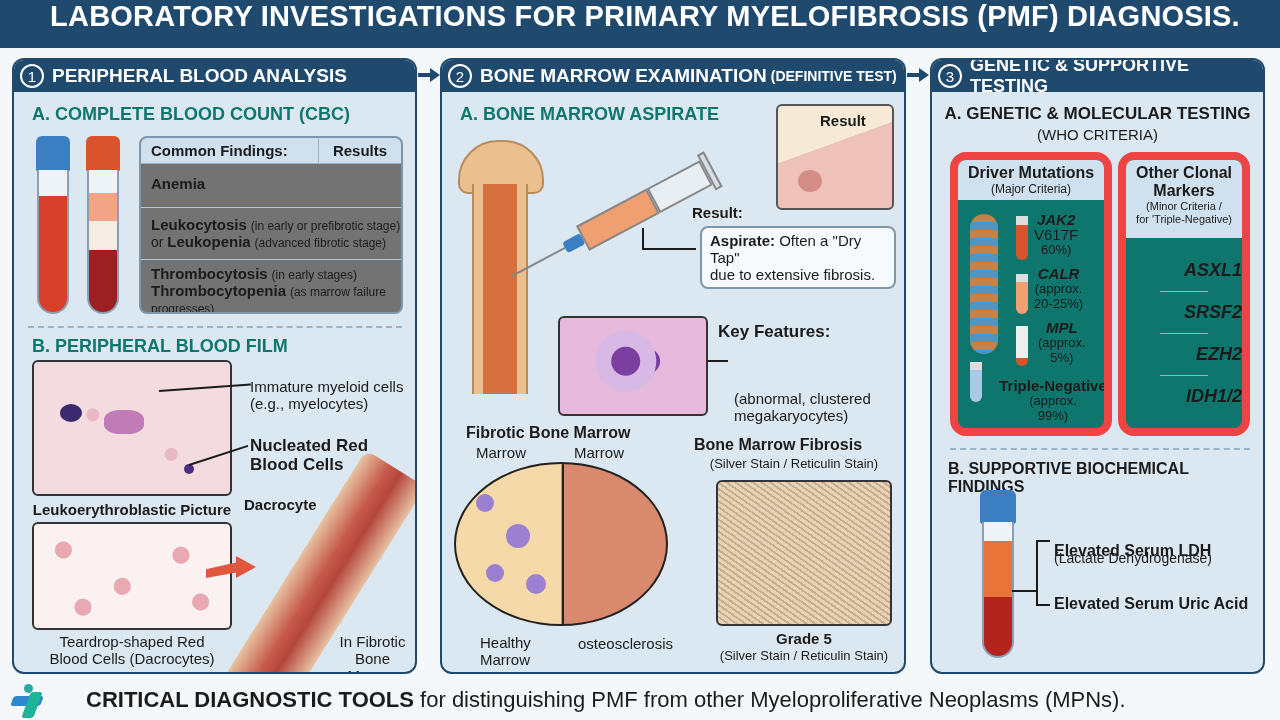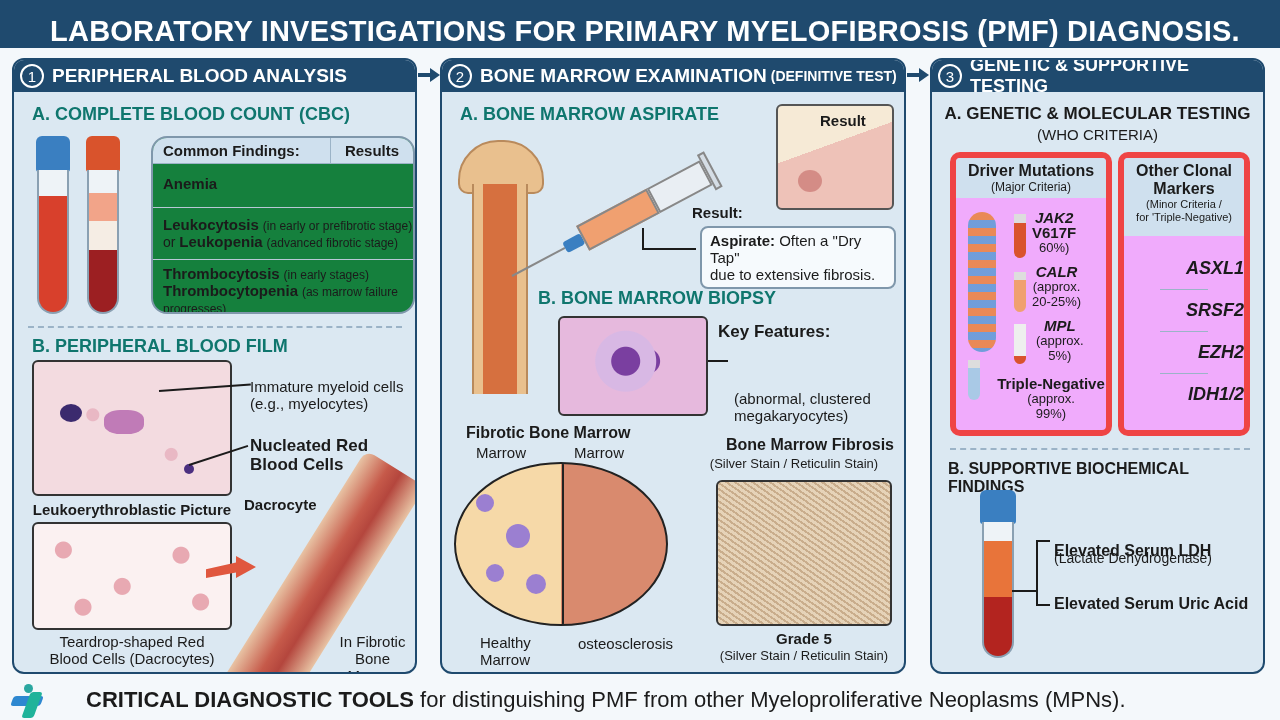--- a/index.html
+++ b/index.html
@@ -1,17 +1,17 @@
 <!DOCTYPE html>
 <html><head>
 <meta charset="utf-8">
 <style>
   * { box-sizing: border-box; margin: 0; padding: 0; }
   html, body { width: 1280px; height: 720px; overflow: hidden; background: #f4f8fb; font-family: "Liberation Sans", sans-serif; color: #1b1b1b; }
-  .title-bar { position: absolute; left: 0; top: 0; width: 1280px; height: 48px; background: #1f4a6e; display: flex; align-items: flex-end; justify-content: center; padding-left: 10px; }
+  .title-bar { position: absolute; left: 0; top: 0; width: 1280px; height: 48px; background: #1f4a6e; display: flex; align-items: flex-start; justify-content: center; padding-left: 10px; }
   .title-bar h1 { color: #ffffff; font-size: 29px; font-weight: 700; letter-spacing: 0.2px; font-family: "Liberation Sans", sans-serif; }
 
   .panel { position: absolute; top: 58px; border: 2px solid #1f4a6e; border-radius: 12px; background: #dbe8f2; overflow: hidden; }
   .panel-head { height: 32px; background: #1f4a6e; display: flex; align-items: center; padding-left: 6px; color: #fff; font-weight: 700; font-size: 19px; }
   .num { width: 24px; height: 24px; border: 2px solid #fff; border-radius: 50%; display: inline-flex; align-items: center; justify-content: center; font-size: 15px; font-weight: 400; margin-right: 8px; flex-shrink: 0; }
   .panel-head small { font-size: 14px; font-weight: 700; margin-left: 4px; }
   #p1 { left: 12px; width: 405px; height: 616px; }
   #p2 { left: 440px; width: 466px; height: 616px; }
   #p3 { left: 930px; width: 335px; height: 616px; }
 
@@ -21,35 +21,35 @@
 
   .sec-title { position: absolute; font-weight: 700; font-size: 18px; color: #0f766e; }
   .abs { position: absolute; }
   .dash { position: absolute; border-top: 2px dashed #9bb3c7; }
 
   
   .tube { position: absolute; width: 32px; border: 2px solid #8aa0b2; border-top: none; border-radius: 0 0 16px 16px; background: linear-gradient(#eef3f7 0 20%, transparent 20%); overflow: hidden; }
   .cap { position: absolute; height: 36px; border-radius: 6px 6px 3px 3px; }
 
   
-  .cbc { position: absolute; left: 125px; top: 76px; width: 264px; height: 178px; background: #15803d; border: 2px solid #7f97ab; border-radius: 16px; overflow: hidden; margin-left: 12px; }
+  .cbc { position: absolute; left: 125px; top: 76px; width: 264px; height: 178px; background: #737373; border: 2px solid #7f97ab; border-radius: 8px; overflow: hidden; }
   .cbc-head { height: 26px; background: #cfe0ee; display: flex; font-weight: 700; font-size: 15px; align-items: center; border-bottom: 1px solid #9bb3c7; }
   .cbc-head div:first-child { flex: 1; padding-left: 10px; border-right: 1px solid #9bb3c7; height: 100%; display: flex; align-items: center; }
   .cbc-head div:last-child { width: 82px; text-align: center; }
   .cbc-row { border-bottom: 1px solid #b8c8d6; padding: 4px 0 4px 10px; font-size: 14px; line-height: 16px; }
   .cbc-row b { font-size: 15px; }
   .cbc-row span.s { font-size: 12px; }
 
   .img-box { position: absolute; border: 2px solid #333; border-radius: 6px; overflow: hidden; }
   .caption { position: absolute; text-align: center; font-size: 15px; font-weight: 700; line-height: 17px; }
   .label { position: absolute; font-size: 15px; line-height: 17px; }
   .line { position: absolute; background: #1b1b1b; height: 2px; transform-origin: left center; }
 
   .result-box { position: absolute; border: 2px solid #7f97ab; border-radius: 8px; background: #f6fafd; padding: 4px 8px; font-size: 15px; line-height: 17px; }
-  .subcard { position: absolute; border: 6px solid #ef4444; border-radius: 10px; background: #f0abfc; overflow: hidden; }
+  .subcard { position: absolute; border: 8px solid #ef4444; border-radius: 16px; background: #0f766e; overflow: hidden; }
   .subcard .hd { background: #cfe0ee; text-align: center; padding: 4px 2px; }
   .marker { text-align: right; font-weight: 700; font-style: italic; font-size: 18px; }
   .sep { width: 48px; height: 1px; background: #9bb3c7; margin: 10px auto; }
 
   .footer { position: absolute; left: 0; top: 680px; width: 1280px; height: 40px; display: flex; align-items: center; }
   .footer .txt { margin-left: 86px; font-size: 22px; color: #1b1b1b; }
   .footer .txt b { font-weight: 700; }
 </style>
 </head>
 <body>
@@ -157,21 +157,20 @@
 
   <div class="abs" style="left:250px;top:144px;font-weight:700;font-size:15px;">Result:</div>
   <div class="abs" style="left:200px;top:168px;width:2px;height:22px;background:#1b1b1b;"></div>
   <div class="abs" style="left:200px;top:188px;width:54px;height:2px;background:#1b1b1b;"></div>
   <div class="result-box" style="left:258px;top:166px;width:196px;">
     <b>Aspirate:</b>
     <span>Often a "Dry Tap"</span><br>
     <span>due to extensive fibrosis.</span>
   </div>
 
-  <div class="sec-title" style="left:96px;top:228px;">B. BONE MARROW BIOPSY</div>
 
   <div class="img-box" style="left:116px;top:256px;width:150px;height:100px;background:radial-gradient(circle at 45% 45%, #7a3fa0 0 14px, #d8b8e4 15px 30px, transparent 31px), radial-gradient(circle at 60% 45%, #7a3fa0 0 12px, transparent 13px), #e6b9dd;"></div>
   <div class="abs" style="left:266px;top:300px;width:20px;height:2px;background:#1b1b1b;"></div>
   <div class="abs" style="left:276px;top:262px;font-weight:700;font-size:17px;">Key Features:</div>
   <div class="abs" style="left:292px;top:330px;font-size:15px;line-height:17px;">
     <div>(abnormal, clustered</div>
     <div>megakaryocytes)</div>
   </div>
 
   <div class="abs" style="left:24px;top:364px;font-weight:700;font-size:16px;">Fibrotic Bone Marrow</div>
@@ -184,21 +183,21 @@
     <div class="abs" style="left:50px;top:60px;width:24px;height:24px;border-radius:50%;background:#9b7fd1;"></div>
     <div class="abs" style="left:30px;top:100px;width:18px;height:18px;border-radius:50%;background:#9b7fd1;"></div>
     <div class="abs" style="left:70px;top:110px;width:20px;height:20px;border-radius:50%;background:#9b7fd1;"></div>
   </div>
   <div class="abs" style="left:38px;top:574px;font-size:15px;line-height:17px;">
     <div>Healthy</div>
     <div>Marrow</div>
   </div>
   <div class="abs" style="left:136px;top:575px;font-size:15px;">osteosclerosis</div>
 
-  <div class="abs" style="left:252px;top:376px;width:200px;text-align:right;font-weight:700;font-size:16px;">Bone Marrow Fibrosis</div>
+  <div class="abs" style="left:252px;top:376px;width:200px;text-align:left;font-weight:700;font-size:16px;">Bone Marrow Fibrosis</div>
   <div class="abs" style="left:252px;top:396px;width:200px;text-align:center;font-size:13px;">(Silver Stain / Reticulin Stain)</div>
   <div class="img-box" style="left:274px;top:420px;width:176px;height:146px;background:repeating-linear-gradient(35deg,#c9ad8c 0 2px,#e6d3b8 2px 5px);"></div>
   <div class="abs" style="left:252px;top:570px;width:220px;text-align:center;font-weight:700;font-size:15px;">Grade 5</div>
   <div class="abs" style="left:252px;top:588px;width:220px;text-align:center;font-size:13px;">(Silver Stain / Reticulin Stain)</div>
 </div>
 
 <div class="panel" id="p3">
   <div class="panel-head" style="font-size:18px;">
     <span class="num">3</span>
     <span>GENETIC &amp; SUPPORTIVE TESTING</span>
@@ -208,21 +207,21 @@
 
   <div class="subcard" style="left:18px;top:92px;width:162px;height:284px;">
     <div class="hd">
       <div style="font-weight:700;font-size:16px;">Driver Mutations</div>
       <div style="font-size:12px;">(Major Criteria)</div>
     </div>
     <div class="abs" style="left:12px;top:54px;width:28px;height:140px;background:repeating-linear-gradient(180deg,#e8833a 0 8px,#5a9bd4 8px 16px);border-radius:14px;opacity:.85;"></div>
     <div class="abs" style="left:58px;top:56px;width:12px;height:44px;border-radius:0 0 6px 6px;background:linear-gradient(#ddd 0 20%,#d9532c 20%);"></div>
     <div class="abs" style="left:76px;top:52px;text-align:center;font-size:13px;line-height:15px;">
       <div style="font-weight:700;font-style:italic;font-size:15px;">JAK2</div>
-      <div style="font-weight:700;font-size:15px;">V617F</div>
+      <div style="font-weight:400;font-size:15px;">V617F</div>
       <div>60%)</div>
     </div>
     <div class="abs" style="left:58px;top:114px;width:12px;height:40px;border-radius:0 0 6px 6px;background:linear-gradient(#ddd 0 20%,#f0a070 20%);"></div>
     <div class="abs" style="left:76px;top:106px;text-align:center;font-size:13px;line-height:15px;">
       <div style="font-weight:700;font-style:italic;font-size:15px;">CALR</div>
       <div>(approx.</div>
       <div>20-25%)</div>
     </div>
     <div class="abs" style="left:58px;top:166px;width:12px;height:40px;border-radius:0 0 6px 6px;background:linear-gradient(#eee 0 80%,#d9532c 80%);"></div>
     <div class="abs" style="left:80px;top:160px;text-align:center;font-size:13px;line-height:15px;">

